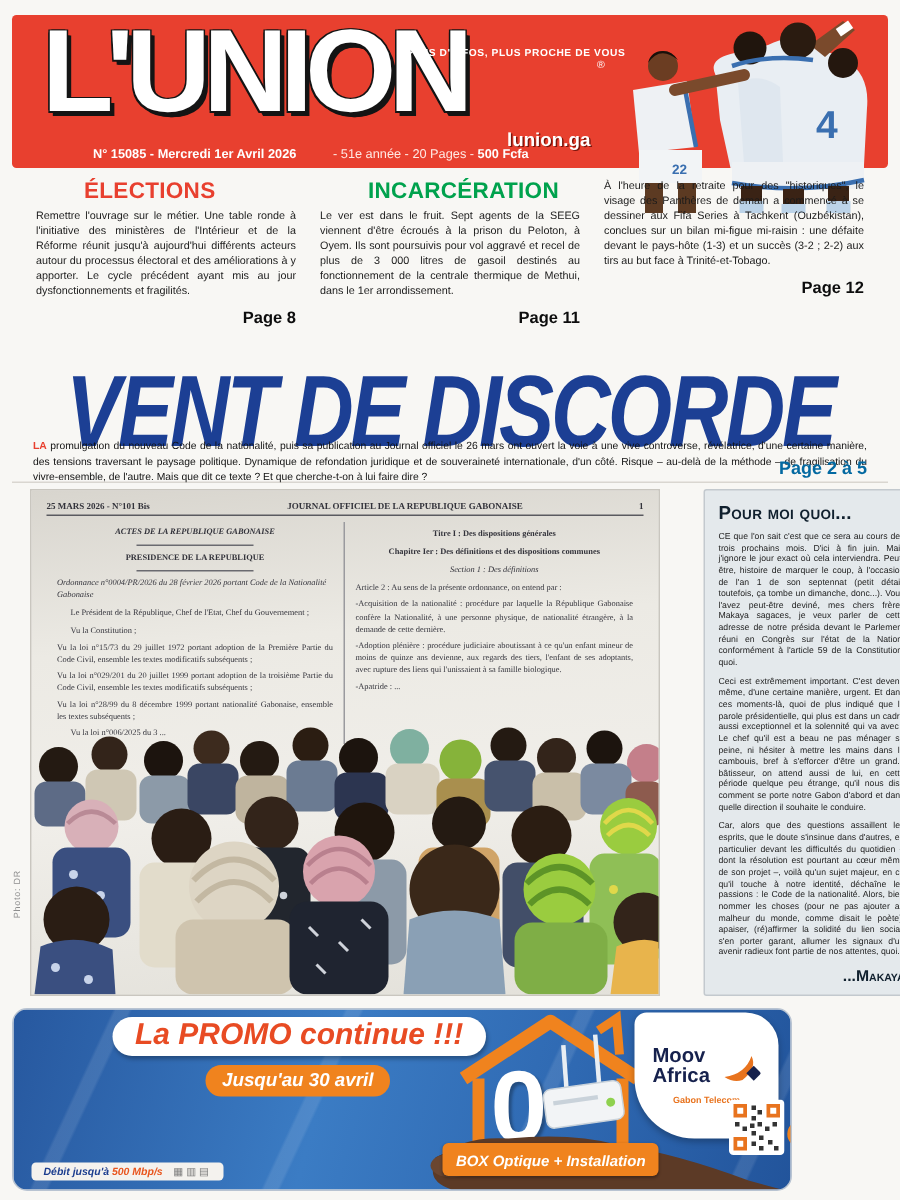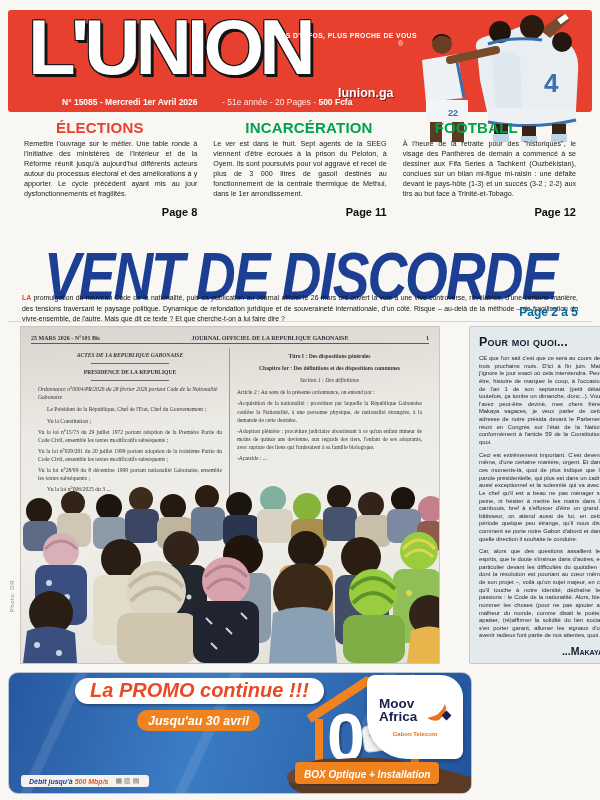--- a/index.html
+++ b/index.html
@@ -56,21 +56,21 @@
   .credit { position:absolute; left:9px; top:580px; font-size:6px; color:#8d8d8d; writing-mode:vertical-rl; transform:rotate(180deg); letter-spacing:.5px; }
 
   
   .opinion { position:absolute; left:448px; top:326px; width:144px; height:338px; background:#e4e9ec;
              border:1px solid #c3c9ce; border-radius:2px; padding:8px 9px; overflow:hidden;margin-left:21px; }
   .opinion h3 { font-variant:small-caps; font-size:12.5px; font-weight:900; color:#10202e; margin-bottom:6px; letter-spacing:.2px; }
   .opinion p { font-size:5.8px; line-height:1.32; text-align:justify; color:#1e1e1e; margin-bottom:5px; }
   .sig { text-align:right; font-variant:small-caps; font-size:10.5px; font-weight:900; color:#10202e; margin-top:4px; }
 
   
-  .ad { position:absolute; left:8px; top:672px; width:464px; height:122px; border-radius:10px; overflow:hidden;
+  .ad { position:absolute; left:8px; top:672px; width:520px; height:122px; border-radius:10px; overflow:hidden;
         background:linear-gradient(105deg,#27589f 0%,#3b7cc4 40%,#2f69b2 70%,#22549b 100%); border:1px solid #b9c4d2; }
   .ad::after { content:""; position:absolute; inset:0;
         background:repeating-linear-gradient(115deg, rgba(255,255,255,0) 0 60px, rgba(255,255,255,.10) 62px 70px, rgba(255,255,255,0) 72px 140px); pointer-events:none; }
   .pill-promo { position:absolute; left:66px; top:5px; background:#fff; border-radius:16px; padding:1px 15px 2px; box-shadow:1px 2px 3px rgba(0,0,0,.3); z-index:5; }
   .pill-promo span { font-size:20px; font-weight:900; font-style:italic; color:#e84b23; }
   .pill-until { position:absolute; left:128px; top:37px; background:#f0831e; border-radius:11px; padding:1px 11px 2px; z-index:5; }
   .pill-until span { font-size:12.5px; font-weight:800; font-style:italic; color:#fff; }
   .fibre { position:absolute; left:38px; top:60px; display:flex; align-items:center; gap:9px; z-index:5; }
   .fibre .f1 { font-size:27px; font-weight:900; font-style:italic; color:#fff; text-shadow:1px 2px 2px rgba(0,0,0,.35); white-space:nowrap; }
   .fibre .f2 { background:#fff; border-radius:8px; padding:0 9px 2px; font-size:23px; font-weight:900; font-style:italic; color:#f0831e; box-shadow:1px 2px 3px rgba(0,0,0,.3); white-space:nowrap; }
@@ -145,21 +145,20 @@
       <h2 class="c-red">ÉLECTIONS</h2>
       <div class="txt">Remettre l'ouvrage sur le métier. Une table ronde à l'initiative des ministères de l'Intérieur et de la Réforme réunit jusqu'à aujourd'hui différents acteurs autour du processus électoral et des améliorations à y apporter. Le cycle précédent ayant mis au jour dysfonctionnements et fragilités.</div>
       <div class="pg">Page 8</div>
     </div>
     <div class="brief">
       <h2 class="c-green">INCARCÉRATION</h2>
       <div class="txt">Le ver est dans le fruit. Sept agents de la SEEG viennent d'être écroués à la prison du Peloton, à Oyem. Ils sont poursuivis pour vol aggravé et recel de plus de 3 000 litres de gasoil destinés au fonctionnement de la centrale thermique de Methui, dans le 1er arrondissement.</div>
       <div class="pg">Page 11</div>
     </div>
     <div class="brief">
-      <h2 class="c-green">FOOTBALL</h2>
       <div class="txt">À l'heure de la retraite pour des "historiques", le visage des Panthères de demain a commencé à se dessiner aux Fifa Series à Tachkent (Ouzbékistan), conclues sur un bilan mi-figue mi-raisin : une défaite devant le pays-hôte (1-3) et un succès (3-2 ; 2-2) aux tirs au but face à Trinité-et-Tobago.</div>
       <div class="pg">Page 12</div>
     </div>
   </div>
 
   <div class="headline"><span>VENT DE DISCORDE</span></div>
   <div class="deck"><span class="lead">LA</span><span> promulgation du nouveau Code de la nationalité, puis sa publication au Journal officiel le 26 mars ont ouvert la voie à une vive controverse, révélatrice, d'une certaine manière, des tensions traversant le paysage politique. Dynamique de refondation juridique et de souveraineté internationale, d'un côté. Risque – au-delà de la méthode – de fragilisation du vivre-ensemble, de l'autre. Mais que dit ce texte ? Et que cherche-t-on à lui faire dire ?</span></div>
   <div class="deckpage">Page 2 à 5</div>
   <div class="rule"></div>
 

